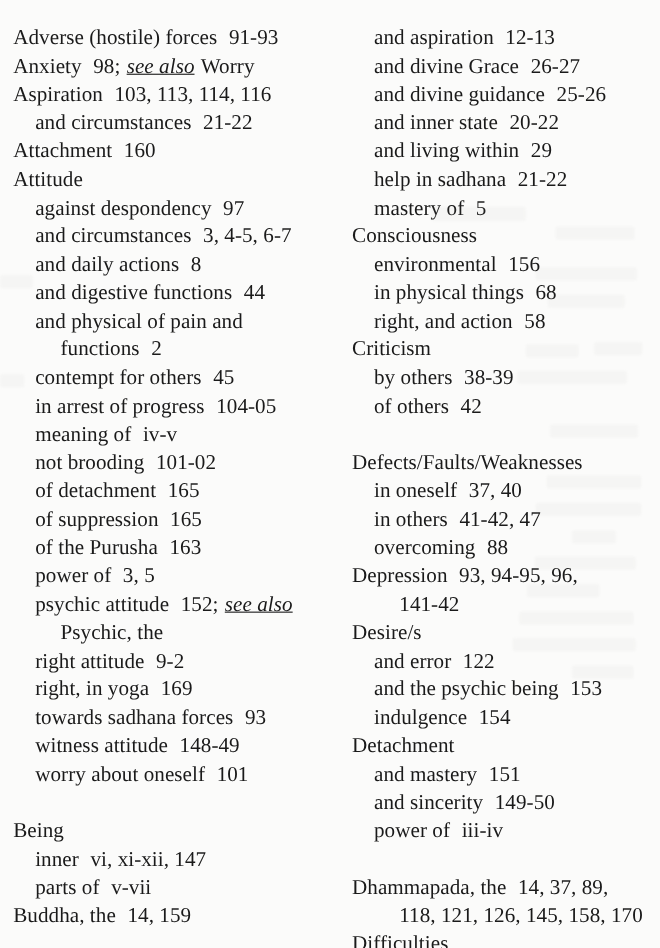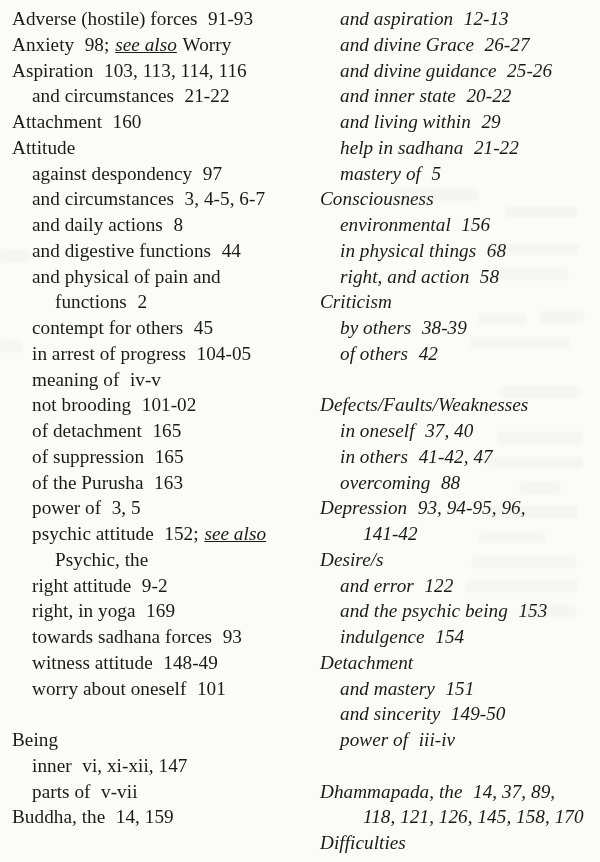--- a/index.html
+++ b/index.html
@@ -30,24 +30,24 @@
     position: relative;
     width: 600px;
     height: 862px;
     display: flex;
     box-sizing: border-box;
   }
 
   .column {
     width: 300px;
     box-sizing: border-box;
-    padding-top: 6px;
+    padding-top: 22px;
   }
   .column.left  { padding-left: 12px; padding-right: 6px; }
-  .column.right { padding-left: 20px; padding-right: 4px; font-style: italic; }
+  .column.right { padding-left: 20px; padding-right: 4px; }
 
   .entry {
     font-size: 19.2px;
     line-height: 25.75px;
     white-space: nowrap;
     letter-spacing: 0.05px;
   }
 
   
   .lvl0 { margin-left: 0px; }

